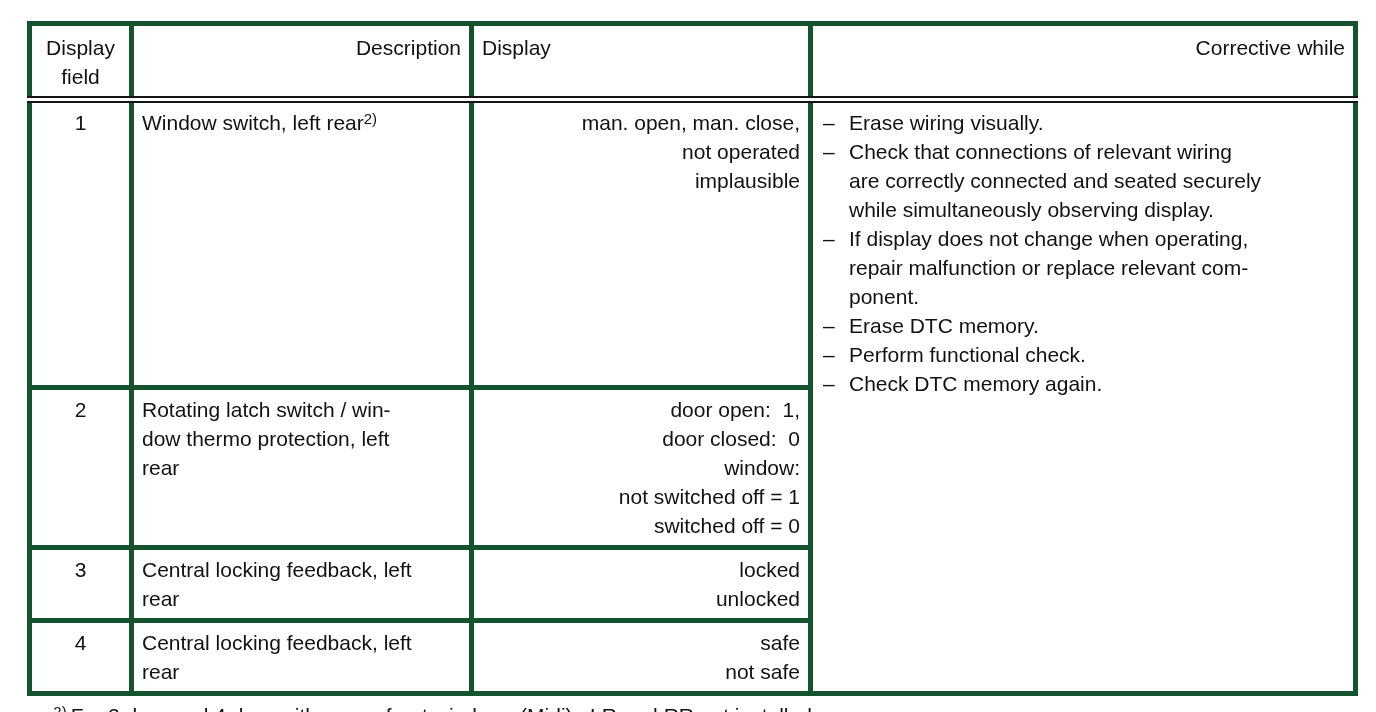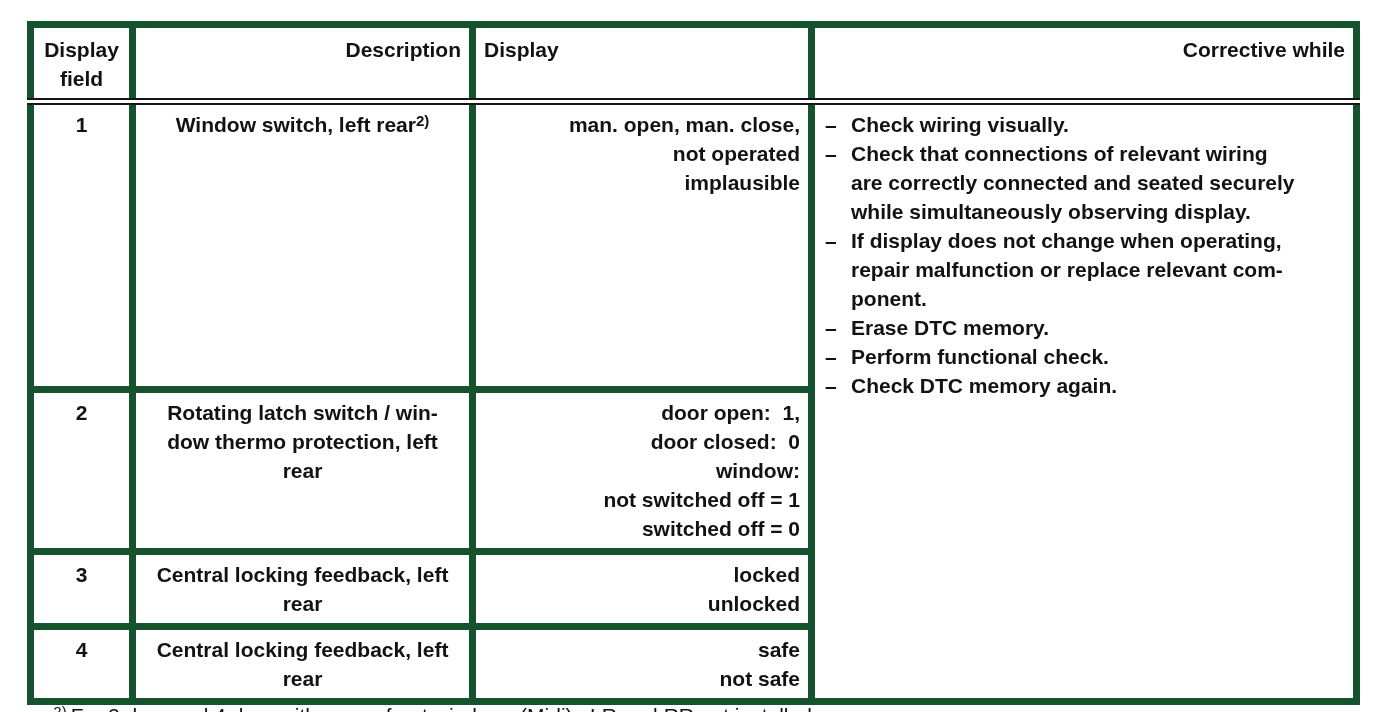--- a/index.html
+++ b/index.html
@@ -25,26 +25,26 @@
     left: 27px;
     top: 21px;
     width: 1326px;
     height: 647px;
     border-collapse: collapse;
     table-layout: fixed;
     border: 4px solid #151515;
     background: #ffffff;
   }
   table.diag th, table.diag td {
-    border: 7px solid #14532d;
+    border: 5px solid #14532d;
     vertical-align: top;
     padding: 5px 8px;
     font-size: 21px;
     line-height: 29px;
-    font-weight: bold;
+    font-weight: normal;
     overflow: hidden;
   }
   table.diag thead th {
     border-bottom: 7px double #151515;
     padding-top: 7px;
   }
   .th-field {
     font-weight: bold;
     text-align: center;
   }
@@ -53,21 +53,21 @@
   }
   .th-display {
     font-weight: bold;
     text-align: left;
   }
   td.num {
     text-align: center;
     padding-top: 7px;
   }
   td.desc {
-    text-align: center;
+    text-align: left;
     padding-left: 10px;
   }
   td.disp {
     text-align: right;
     padding-top: 7px;
   }
   td.corrective {
     text-align: left;
     padding-top: 9px;
     padding-left: 6px;
@@ -131,21 +131,21 @@
         <td class="num">1</td>
         <td class="desc">
           <span>Window switch, left rear</span><sup class="fn">2)</sup>
         </td>
         <td class="disp multiline">man. open, man. close,
 not operated
 implausible</td>
         <td class="corrective" rowspan="4">
           <div class="bullet">
             <span class="dash">–</span>
-            <span class="bullet-text">Check wiring visually.</span>
+            <span class="bullet-text">Erase wiring visually.</span>
           </div>
           <div class="bullet">
             <span class="dash">–</span>
             <span class="bullet-text">Check that connections of relevant wiring
 are correctly connected and seated securely
 while simultaneously observing display.</span>
           </div>
           <div class="bullet">
             <span class="dash">–</span>
             <span class="bullet-text">If display does not change when operating,

